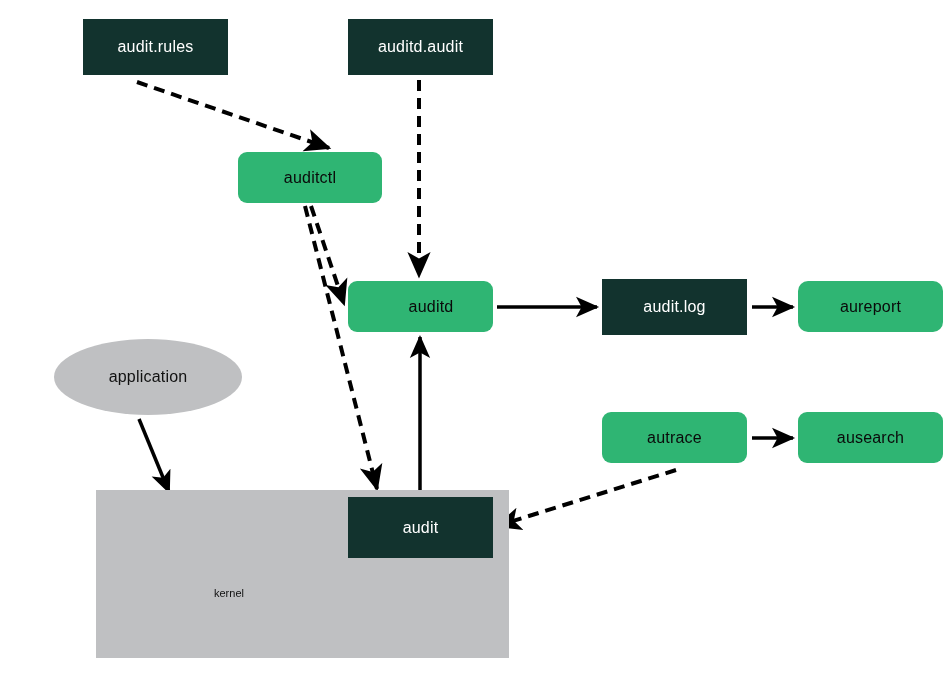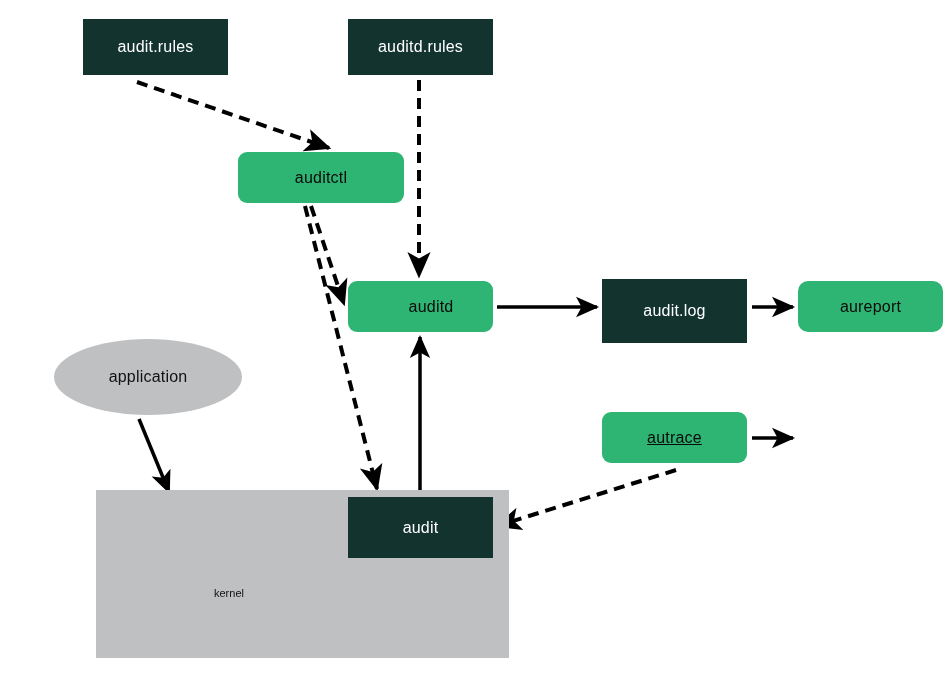--- a/index.html
+++ b/index.html
@@ -105,43 +105,46 @@
 
   <div class="node node-ellipse" style="left:54px; top:339px; width:188px; height:76px;">
     <span>application</span>
   </div>
 
   <div class="node node-dark" style="left:67px; top:19px; width:145px; height:56px;margin-left:16px;">
     <span>audit.rules</span>
   </div>
 
   <div class="node node-dark" style="left:348px; top:19px; width:145px; height:56px;">
-    <span>auditd.rules</span>
+    <span>auditd.audit</span>
   </div>
 
-  <div class="node node-green" style="left:238px; top:152px; width:166px; height:51px;">
+  <div class="node node-green" style="left:238px; top:152px; width:144px; height:51px;">
     <span>auditctl</span>
   </div>
 
   <div class="node node-green" style="left:348px; top:281px; width:145px; height:51px;padding-left:21px;">
     <span>auditd</span>
   </div>
 
-  <div class="node node-dark" style="left:602px; top:279px; width:145px; height:64px;">
+  <div class="node node-dark" style="left:602px; top:279px; width:145px; height:56px;">
     <span>audit.log</span>
   </div>
 
   <div class="node node-green" style="left:798px; top:281px; width:145px; height:51px;border-radius:10px;">
     <span>aureport</span>
   </div>
 
-  <div class="node node-green" style="left:602px; top:412px; width:145px; height:51px;text-decoration:underline;">
+  <div class="node node-green" style="left:602px; top:412px; width:145px; height:51px;">
     <span>autrace</span>
   </div>
 
+  <div class="node node-green" style="left:798px; top:412px; width:145px; height:51px;">
+    <span>ausearch</span>
+  </div>
 
   <div class="node node-dark" style="left:348px; top:497px; width:145px; height:61px; z-index:3;">
     <span>audit</span>
   </div>
 
   <div class="plain-label" style="left:214px; top:587px;">kernel</div>
 
 </div>
 
 </body></html>

